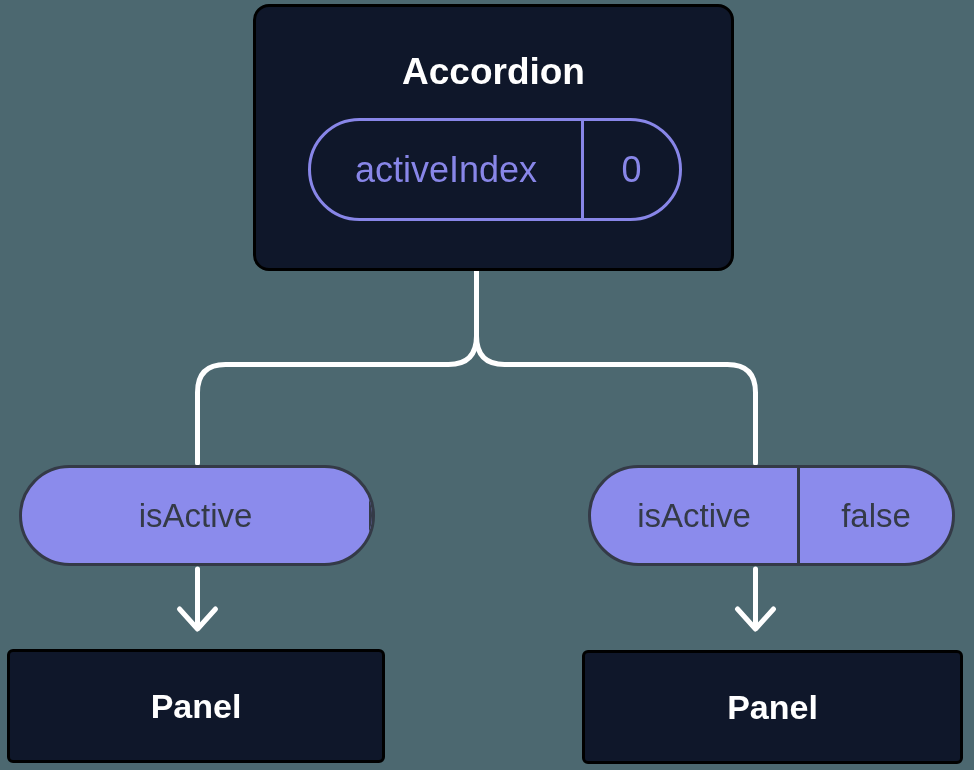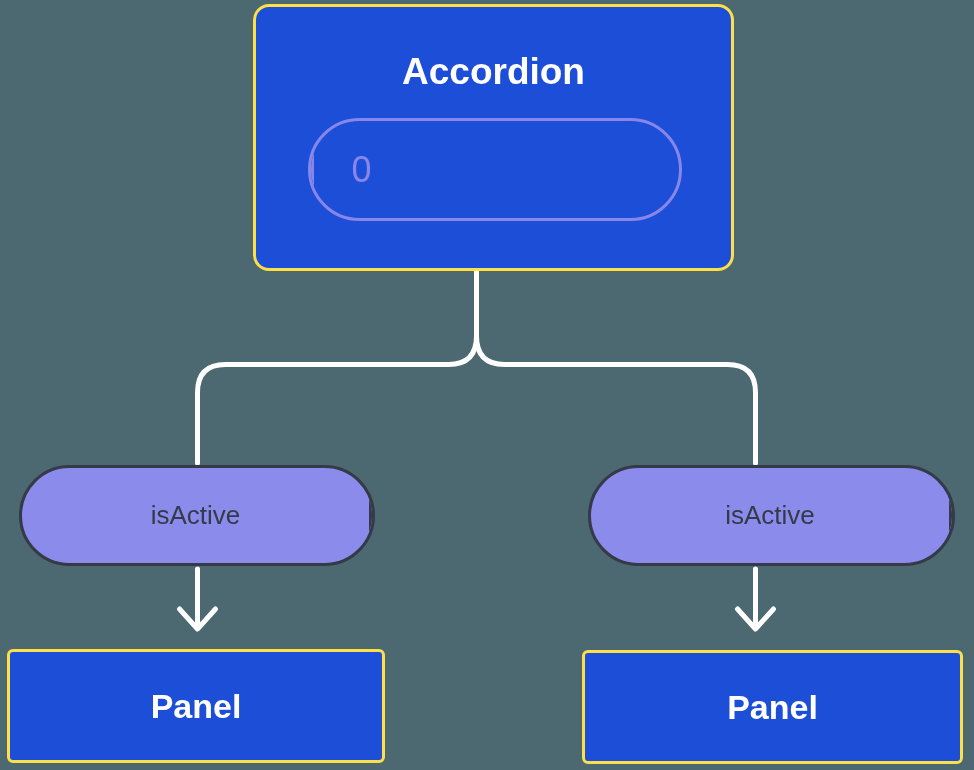--- a/index.html
+++ b/index.html
@@ -25,22 +25,22 @@
     fill: none;
     stroke: #FFFFFF;
     stroke-width: 5;
     stroke-linecap: round;
     stroke-linejoin: round;
   }
   
   .node {
     position: absolute;
     box-sizing: border-box;
-    background: #1d4ed8;
-    border: 3px solid #fde047;
+    background: #0f172a;
+    border: 3px solid #000000;
     color: #FFFFFF;
   }
   .root-node {
     left: 253px; top: 4px;
     width: 481px; height: 267px;
     border-radius: 16px;
   }
   .root-title {
     position: absolute;
     left: 0; top: 44px;
@@ -89,21 +89,21 @@
     color: #8886E8;
     font-size: 36px;
   }
   .pill-outline .divider { background: #8886E8; }
   .pill-outline .val { flex: 0 0 95px; }
   
   .pill-solid {
     background: #8B8BEC;
     border: 3px solid #343A47;
     color: #343A47;
-    font-size: 26px;
+    font-size: 33px;
   }
   .pill-solid .divider { background: #343A47; }
   .pill-state-left  { left: 19px;  top: 465px; width: 356px; height: 101px; }
   .pill-state-left .val  { flex: 0 0 143px; }
   .pill-state-right { left: 588px; top: 465px; width: 367px; height: 101px; }
   .pill-state-right .val { flex: 0 0 152px; }
 </style>
 </head>
 <body>
 
@@ -114,32 +114,34 @@
     <path d="M476.5 336 Q476.5 364.5 504.5 364.5 L727.5 364.5 Q755.5 364.5 755.5 392.5 L755.5 463"></path>
     <path d="M197.5 569 L197.5 624 M179.5 609 L197.5 629 L215.5 609"></path>
     <path d="M755.5 569 L755.5 624 M737.5 609 L755.5 629 L773.5 609"></path>
   </svg>
 
   <div class="node root-node">
     <div class="root-title">Accordion</div>
   </div>
 
   <div class="pill pill-outline">
+    <span class="sect grow">activeIndex</span>
     <span class="divider"></span>
     <span class="sect val">0</span>
   </div>
 
   <div class="pill pill-solid pill-state-left">
     <span class="sect grow">isActive</span>
     <span class="divider"></span>
   </div>
 
   <div class="pill pill-solid pill-state-right">
     <span class="sect grow">isActive</span>
     <span class="divider"></span>
+    <span class="sect val">false</span>
   </div>
 
   <div class="node panel-node panel-left">
     <span>Panel</span>
   </div>
   <div class="node panel-node panel-right">
     <span>Panel</span>
   </div>
 
 </div>

